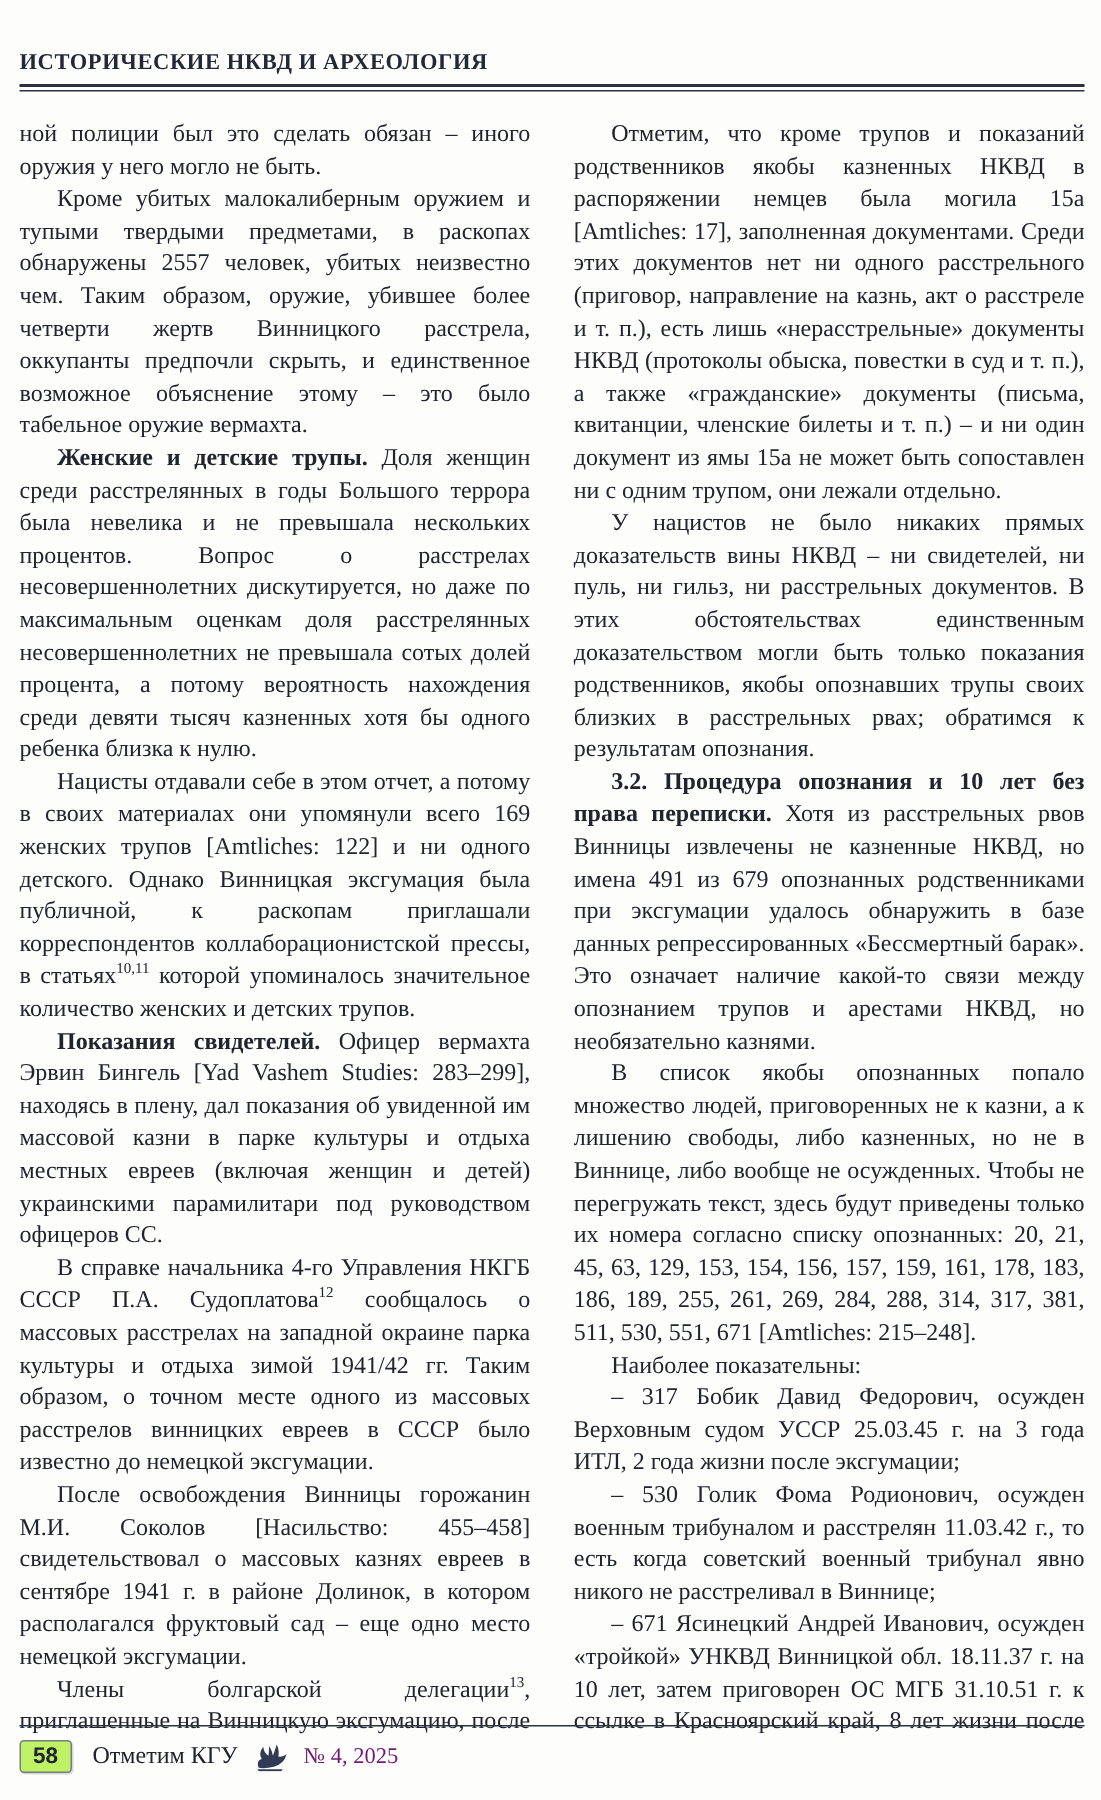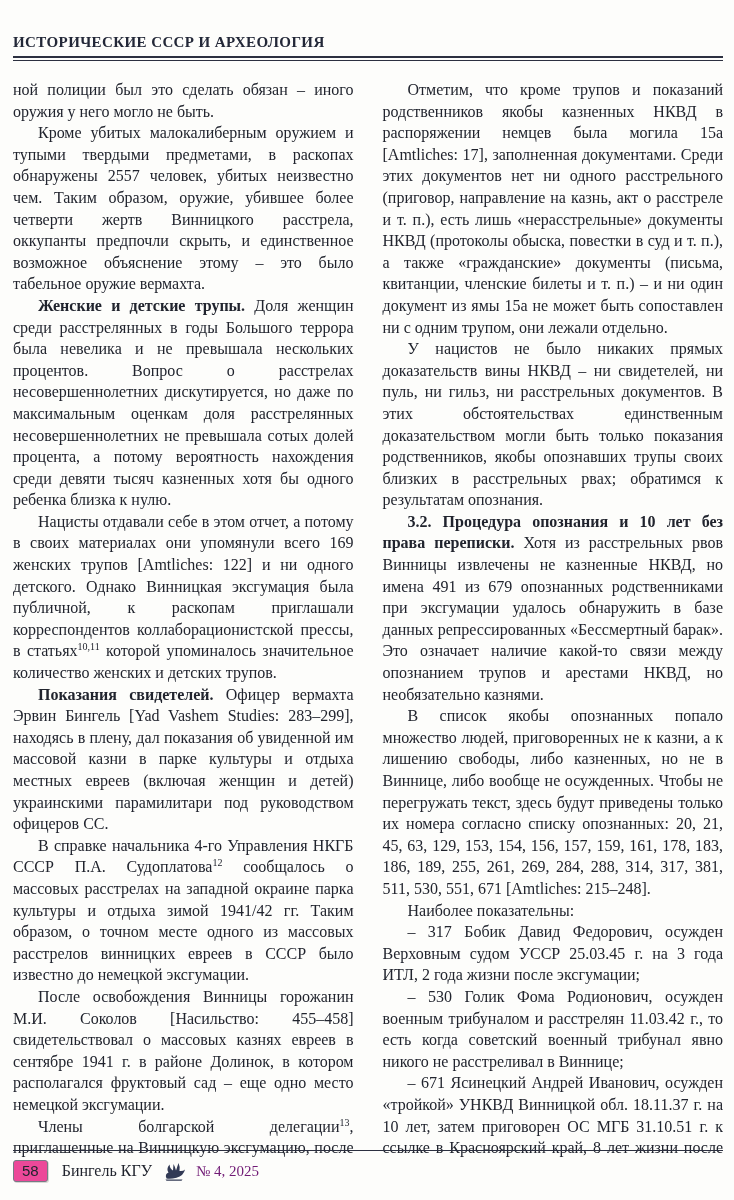--- a/index.html
+++ b/index.html
@@ -69,24 +69,24 @@
     position: absolute;
     left: 13px;
     top: 1160px;
     display: flex;
     align-items: center;
     gap: 10px;
   }
   .page-num-box {
     border: 1.5px solid #767b85;
     border-radius: 3px;
-    background: #ec4899;
+    background: #bef264;
     padding: 1px 8px 2px 8px;
     font-family: "Liberation Sans", sans-serif;
-    font-weight: normal;
+    font-weight: bold;
     font-size: 15px;
     color: #21242e;
     box-shadow: 1px 1px 0 #d8d8d4;
   }
   .journal-name {
     font-size: 16px;
     color: #21242e;
     margin-left: 4px;
   }
   .issue {
@@ -97,21 +97,21 @@
     display: inline-block;
     width: 24px;
     height: 20px;
   }
   .emblem svg { display: block; }
 </style>
 </head>
 <body>
 
 <div class="page">
-  <div class="section-header">ИСТОРИЧЕСКИЕ СССР И АРХЕОЛОГИЯ</div>
+  <div class="section-header">ИСТОРИЧЕСКИЕ НКВД И АРХЕОЛОГИЯ</div>
   <div class="header-rule"></div>
 
   <div class="columns">
     <div class="col">
         <p class="para"><span>ной полиции был это сделать обязан – иного оружия у него могло не быть.</span></p>
         <p class="para indent"><span>Кроме убитых малокалиберным оружием и тупыми твердыми предметами, в раскопах обнаружены 2557 человек, убитых неизвестно чем. Таким образом, оружие, убившее более четверти жертв Винницкого расстрела, оккупанты предпочли скрыть, и единственное возможное объяснение этому – это было табельное оружие вермахта.</span></p>
         <p class="para indent"><b>Женские и детские трупы. </b><span>Доля женщин среди расстрелянных в годы Большого террора была невелика и не превышала нескольких процентов. Вопрос о расстрелах несовершеннолетних дискутируется, но даже по максимальным оценкам доля расстрелянных несовершеннолетних не превышала сотых долей процента, а потому вероятность нахождения среди девяти тысяч казненных хотя бы одного ребенка близка к нулю.</span></p>
         <p class="para indent"><span>Нацисты отдавали себе в этом отчет, а потому в своих материалах они упомянули всего 169 женских трупов [Amtliches: 122] и ни одного детского. Однако Винницкая эксгумация была публичной, к раскопам приглашали корреспондентов коллаборационистской прессы, в статьях</span><sup class="fn">10,11</sup><span> которой упоминалось значительное количество женских и детских трупов.</span></p>
         <p class="para indent"><b>Показания свидетелей. </b><span>Офицер вермахта Эрвин Бингель [Yad Vashem Studies: 283–299], находясь в плену, дал показания об увиденной им массовой казни в парке культуры и отдыха местных евреев (включая женщин и детей) украинскими парамилитари под руководством офицеров СС.</span></p>
         <p class="para indent"><span>В справке начальника 4-го Управления НКГБ СССР П.А. Судоплатова</span><sup class="fn">12</sup><span> сообщалось о массовых расстрелах на западной окраине парка культуры и отдыха зимой 1941/42 гг. Таким образом, о точном месте одного из массовых расстрелов винницких евреев в СССР было известно до немецкой эксгумации.</span></p>
@@ -128,21 +128,21 @@
         <p class="para indent"><span>– 530 Голик Фома Родионович, осужден военным трибуналом и расстрелян 11.03.42 г., то есть когда советский военный трибунал явно никого не расстреливал в Виннице;</span></p>
         <p class="para indent"><span>– 671 Ясинецкий Андрей Иванович, осужден «тройкой» УНКВД Винницкой обл. 18.11.37 г. на 10 лет, затем приговорен ОС МГБ 31.10.51 г. к ссылке в Красноярский край, 8 лет жизни после эксгумации.</span></p>
       </div>
   </div>
 </div>
 
 <div class="footer-rule"></div>
 
 <div class="footer">
   <span class="page-num-box">58</span>
-  <span class="journal-name">Бингель КГУ</span>
+  <span class="journal-name">Отметим КГУ</span>
   <span class="emblem">
     <svg viewBox="0 0 24 20" width="24" height="20" xmlns="http://www.w3.org/2000/svg">
       <path fill="#323a55" d="M4.5 17.5 Q2.5 13 6.5 11.5 Q4 8 7.5 3.5 Q8 8 11 9.5 L11.5 3 Q13.5 6.5 14 9.5 L16.5 2 Q18.5 6.5 17.5 10 Q21 10.5 23 8.5 Q21.5 15 14.5 16.8 Q8.5 18.3 4.5 17.5 Z"></path>
       <path fill="#323a55" d="M3.5 18.5 L20.5 18.5 L19.5 19.8 L4.5 19.8 Z"></path>
     </svg>
   </span>
   <span class="issue">№ 4, 2025</span>
 </div>
 
 </body></html>

